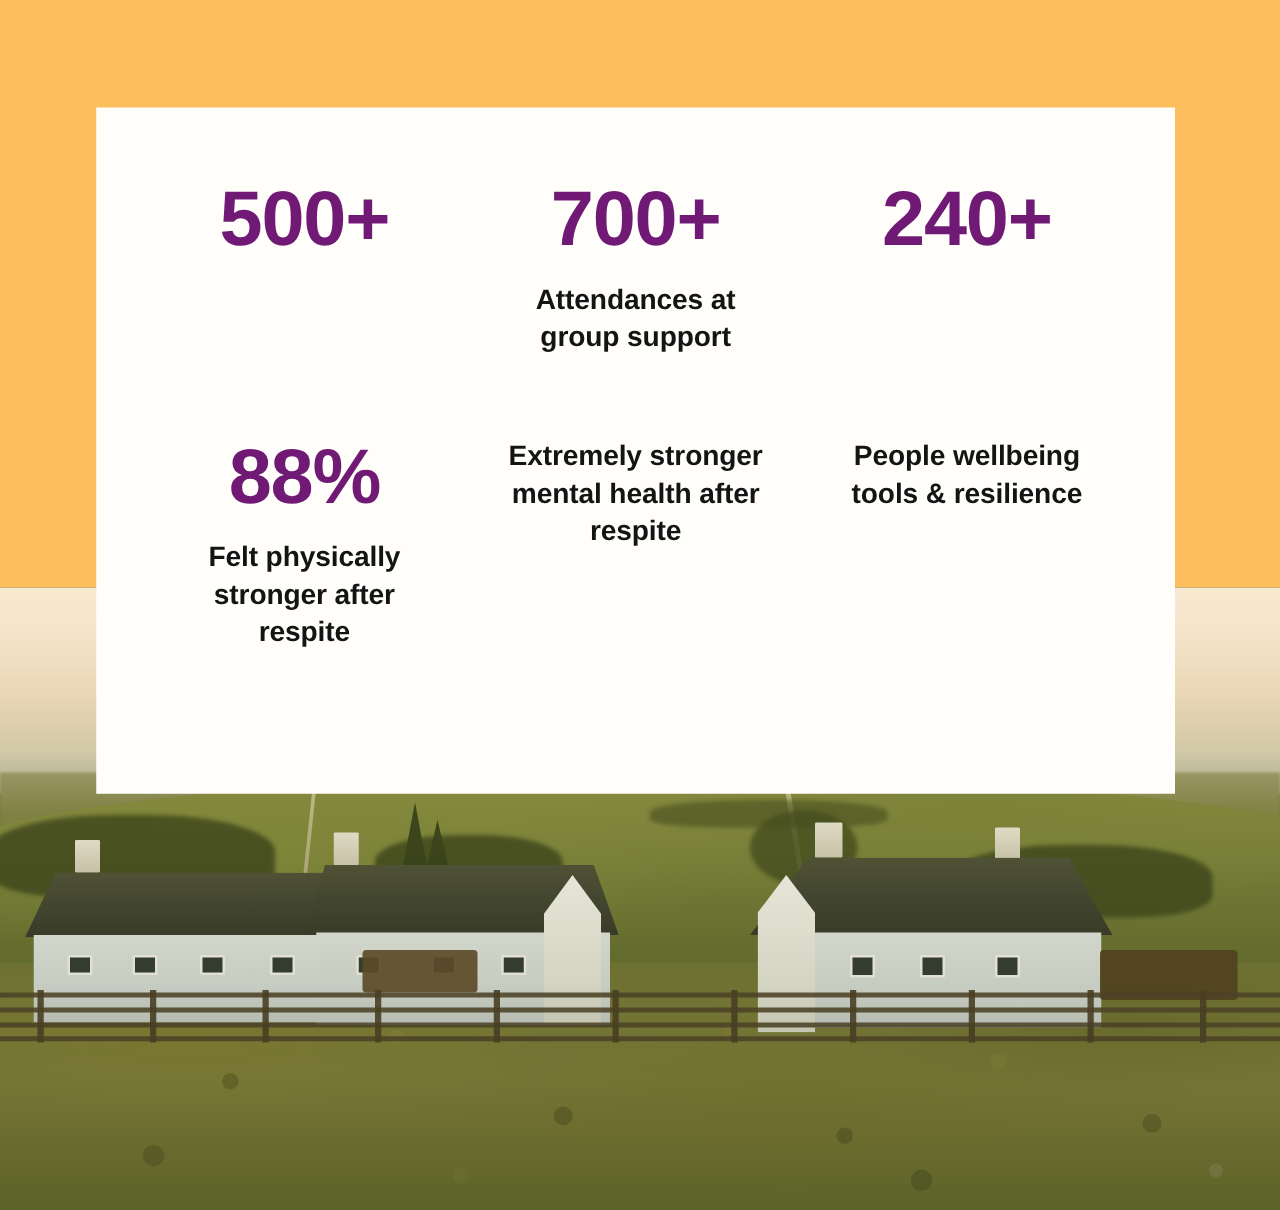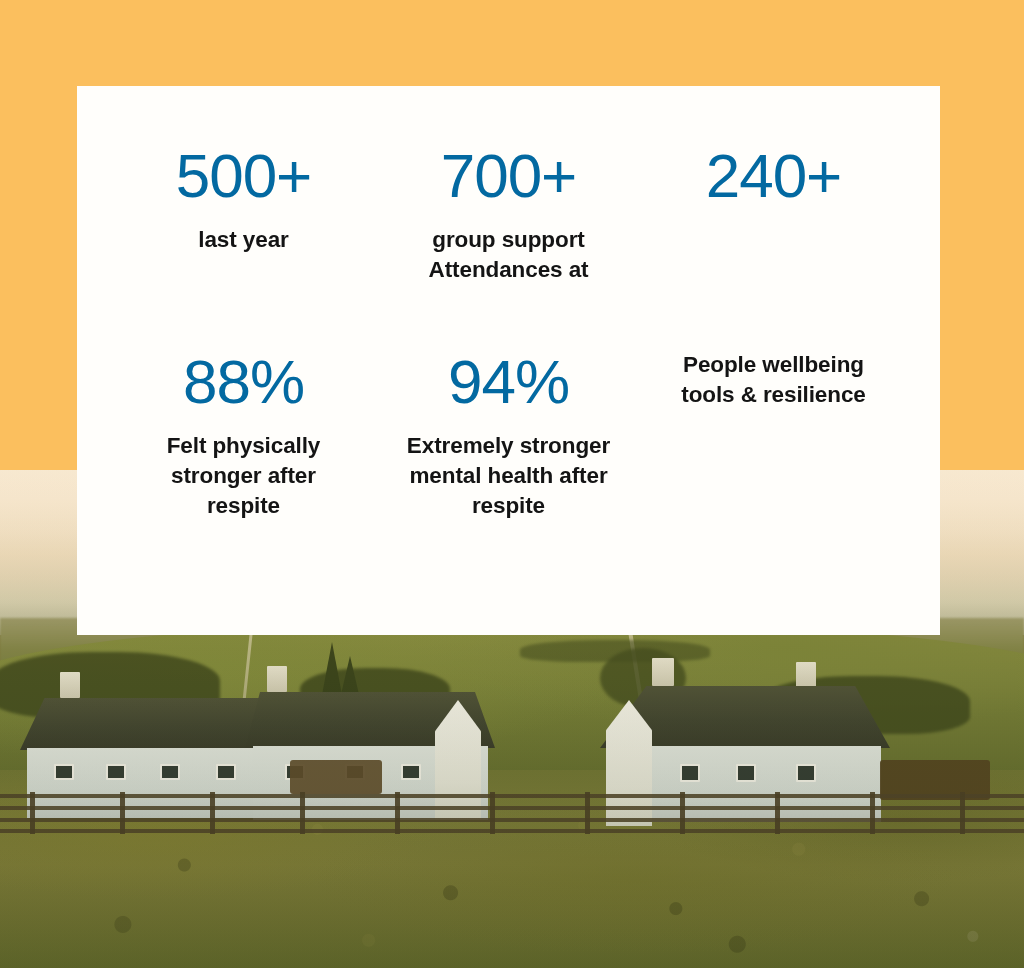--- a/index.html
+++ b/index.html
@@ -230,23 +230,23 @@
     row-gap:50px;
   }
 
   .stat {
     text-align:center;
     padding:0 14px;
   }
   .stat-row2 { padding-top:14px; }
 
   .stat-number {
-    color:#0369a1;
+    color:#701a75;
     font-size:62px;
-    font-weight:normal;
+    font-weight:bold;
     line-height:1.02;
     letter-spacing:-1px;
     margin-bottom:18px;
   }
 
   .stat-label {
     color:#141414;
     font-size:22.5px;
     font-weight:bold;
     line-height:1.34;
@@ -331,47 +331,45 @@
 
     <div class="photo-tone"></div>
   </div>
 
   <div class="card">
     <div class="stat-grid">
 
       <div class="stat">
         <div class="stat-number">500+</div>
         <div class="stat-label">
-          <span>last year</span>
         </div>
       </div>
 
       <div class="stat">
         <div class="stat-number">700+</div>
         <div class="stat-label">
+          <span>Attendances at</span>
           <span>group support</span>
-          <span>Attendances at</span>
         </div>
       </div>
 
       <div class="stat">
         <div class="stat-number">240+</div>
       </div>
 
       <div class="stat stat-row2">
         <div class="stat-number">88%</div>
         <div class="stat-label">
           <span>Felt physically</span>
           <span>stronger after</span>
           <span>respite</span>
         </div>
       </div>
 
       <div class="stat stat-row2">
-        <div class="stat-number">94%</div>
         <div class="stat-label">
           <span>Extremely stronger</span>
           <span>mental health after</span>
           <span>respite</span>
         </div>
       </div>
 
       <div class="stat stat-row2">
         <div class="stat-label">
           <span>People wellbeing</span>

